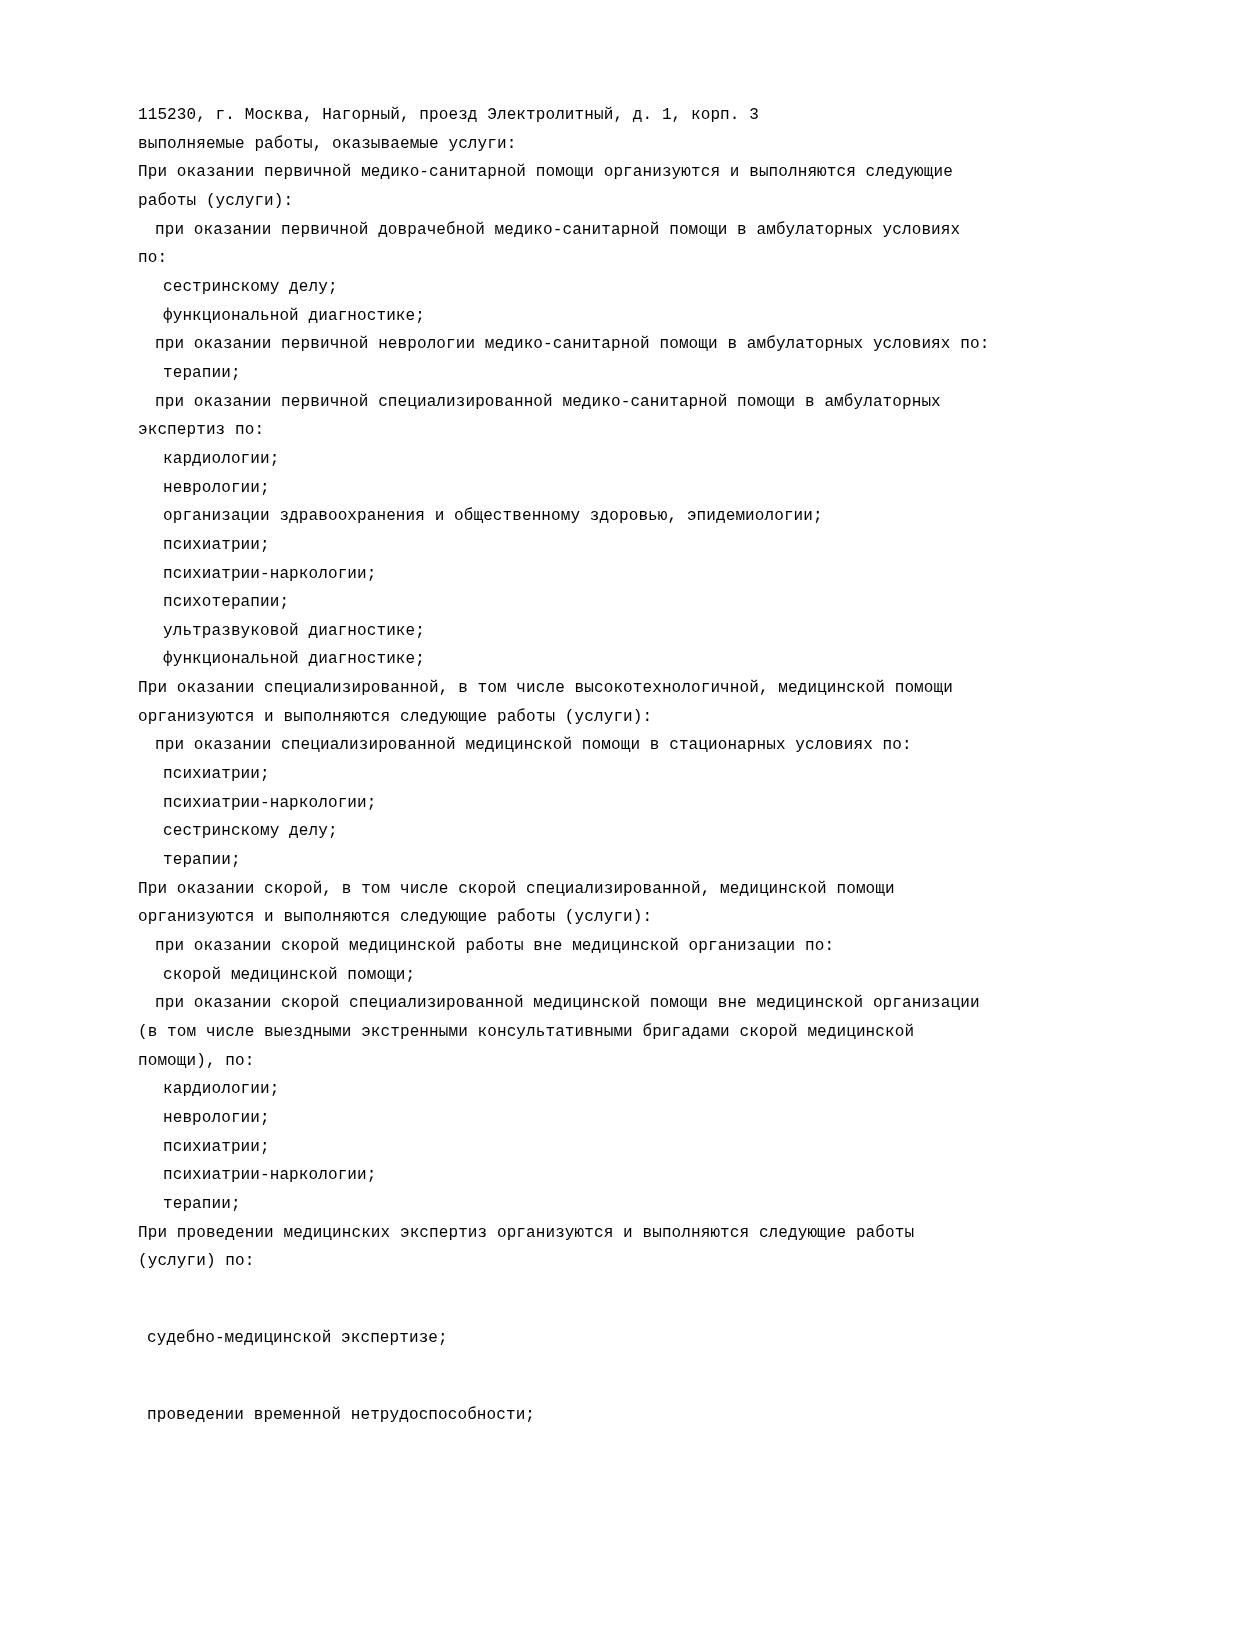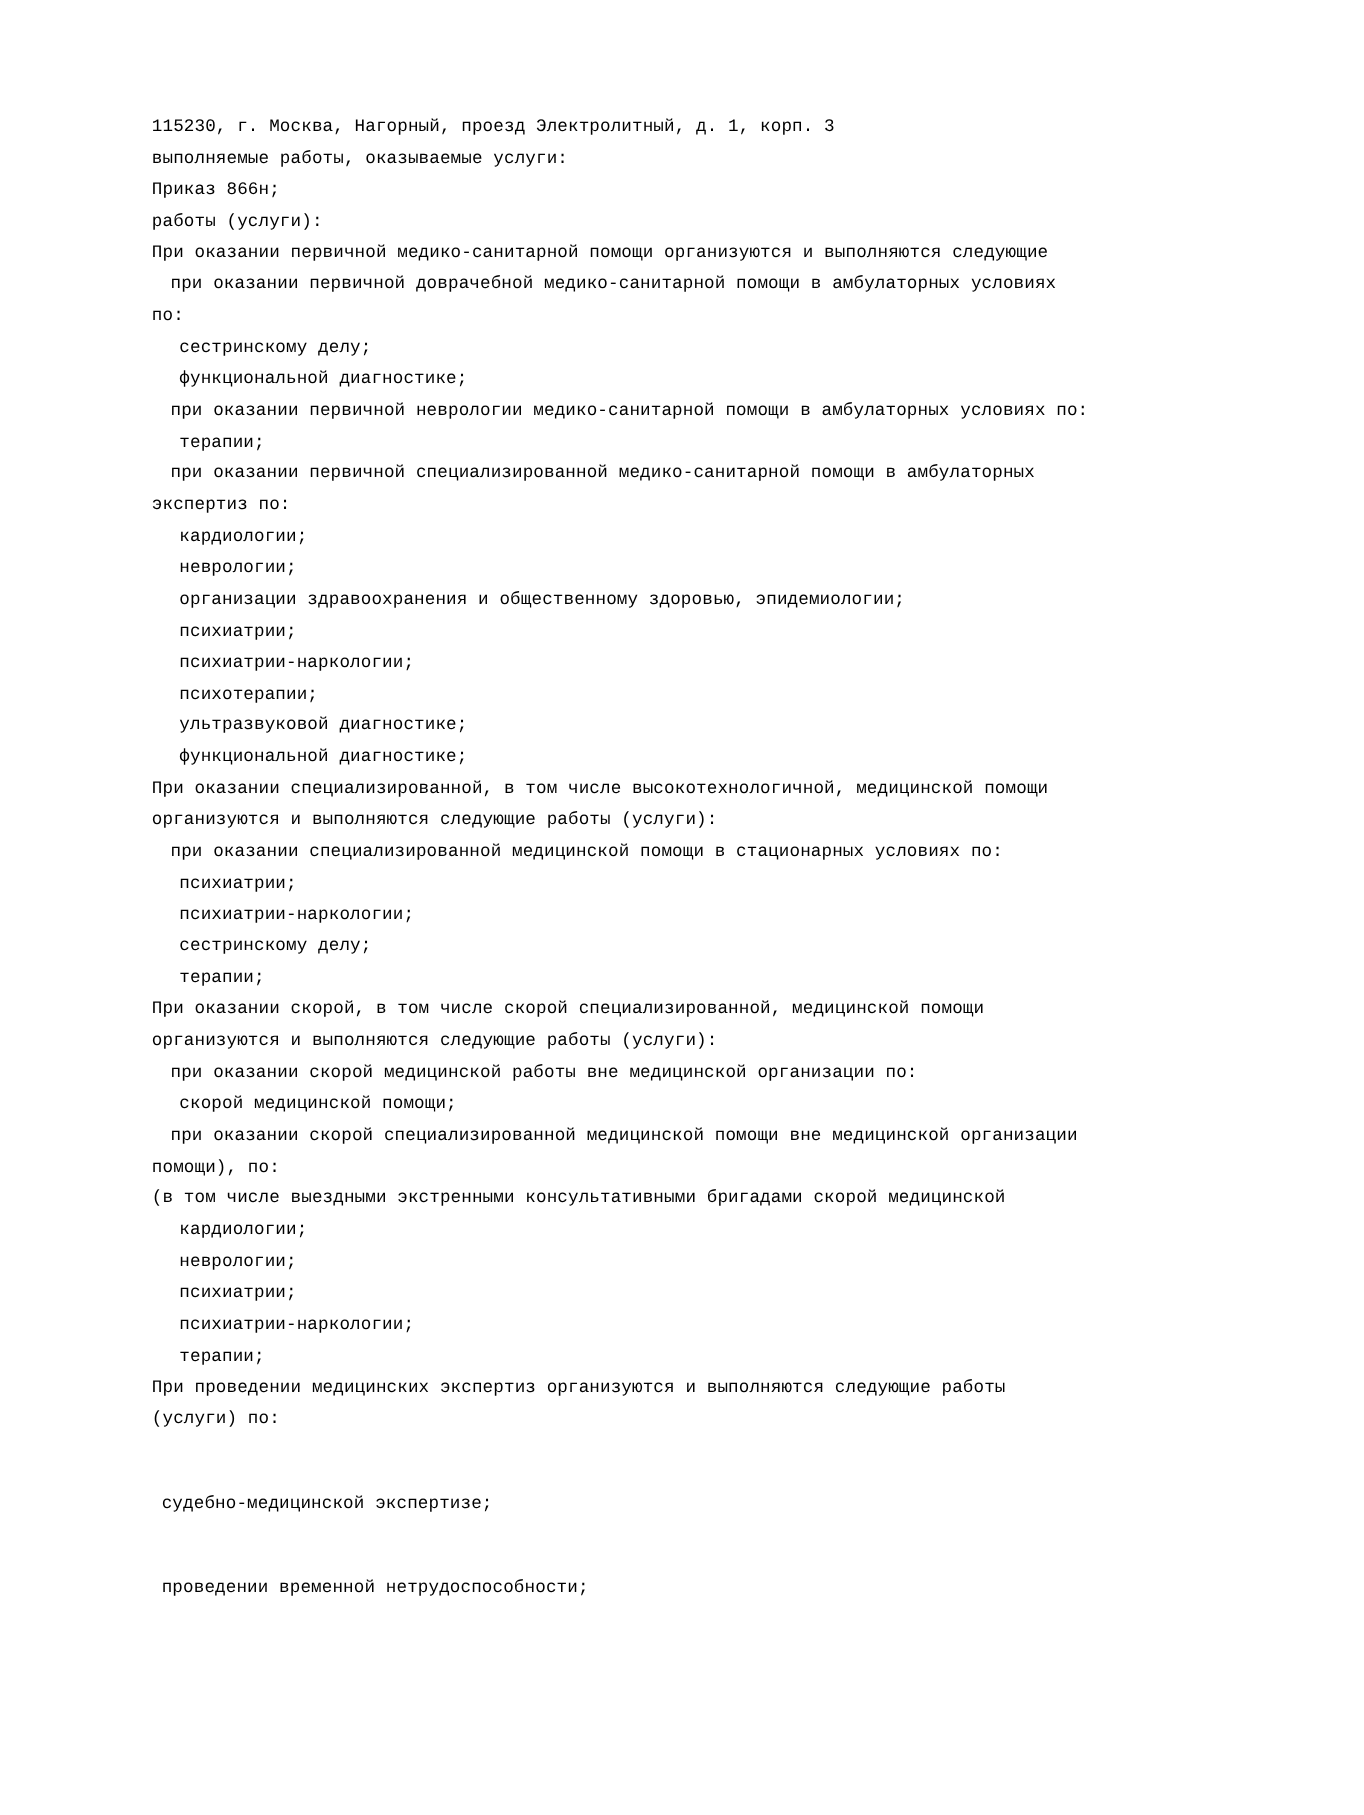--- a/index.html
+++ b/index.html
@@ -36,23 +36,22 @@
   .ind2 { padding-left: 25px; }
   .ind3 { padding-left: 9px; margin-top: 48px; }
 </style>
 </head>
 <body>
 
 <div class="page">
   <div class="doc-lines">
       <div class="line ind0">115230, г. Москва, Нагорный, проезд Электролитный, д. 1, корп. 3</div>
       <div class="line ind0">выполняемые работы, оказываемые услуги:</div>
-      <div class="line ind0">Приказ 866н;</div>
+      <div class="line ind0">При оказании первичной медико-санитарной помощи организуются и выполняются следующие</div>
       <div class="line ind0">работы (услуги):</div>
-      <div class="line ind0">При оказании первичной медико-санитарной помощи организуются и выполняются следующие</div>
       <div class="line ind1">при оказании первичной доврачебной медико-санитарной помощи в амбулаторных условиях</div>
       <div class="line ind0">по:</div>
       <div class="line ind2">сестринскому делу;</div>
       <div class="line ind2">функциональной диагностике;</div>
       <div class="line ind1">при оказании первичной неврологии медико-санитарной помощи в амбулаторных условиях по:</div>
       <div class="line ind2">терапии;</div>
       <div class="line ind1">при оказании первичной специализированной медико-санитарной помощи в амбулаторных</div>
       <div class="line ind0">экспертиз по:</div>
       <div class="line ind2">кардиологии;</div>
       <div class="line ind2">неврологии;</div>
@@ -67,22 +66,22 @@
       <div class="line ind1">при оказании специализированной медицинской помощи в стационарных условиях по:</div>
       <div class="line ind2">психиатрии;</div>
       <div class="line ind2">психиатрии-наркологии;</div>
       <div class="line ind2">сестринскому делу;</div>
       <div class="line ind2">терапии;</div>
       <div class="line ind0">При оказании скорой, в том числе скорой специализированной, медицинской помощи</div>
       <div class="line ind0">организуются и выполняются следующие работы (услуги):</div>
       <div class="line ind1">при оказании скорой медицинской работы вне медицинской организации по:</div>
       <div class="line ind2">скорой медицинской помощи;</div>
       <div class="line ind1">при оказании скорой специализированной медицинской помощи вне медицинской организации</div>
+      <div class="line ind0">(в том числе выездными экстренными консультативными бригадами скорой медицинской</div>
       <div class="line ind0">помощи), по:</div>
-      <div class="line ind0">(в том числе выездными экстренными консультативными бригадами скорой медицинской</div>
       <div class="line ind2">кардиологии;</div>
       <div class="line ind2">неврологии;</div>
       <div class="line ind2">психиатрии;</div>
       <div class="line ind2">психиатрии-наркологии;</div>
       <div class="line ind2">терапии;</div>
       <div class="line ind0">При проведении медицинских экспертиз организуются и выполняются следующие работы</div>
       <div class="line ind0">(услуги) по:</div>
       <div class="line ind3">судебно-медицинской экспертизе;</div>
       <div class="line ind3">проведении временной нетрудоспособности;</div>
     </div>

